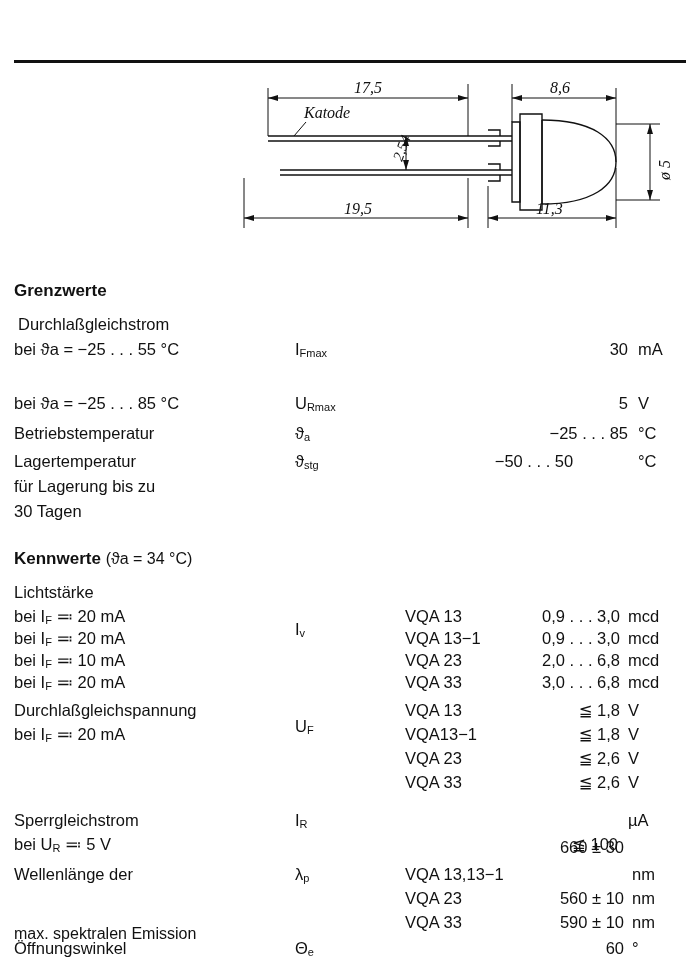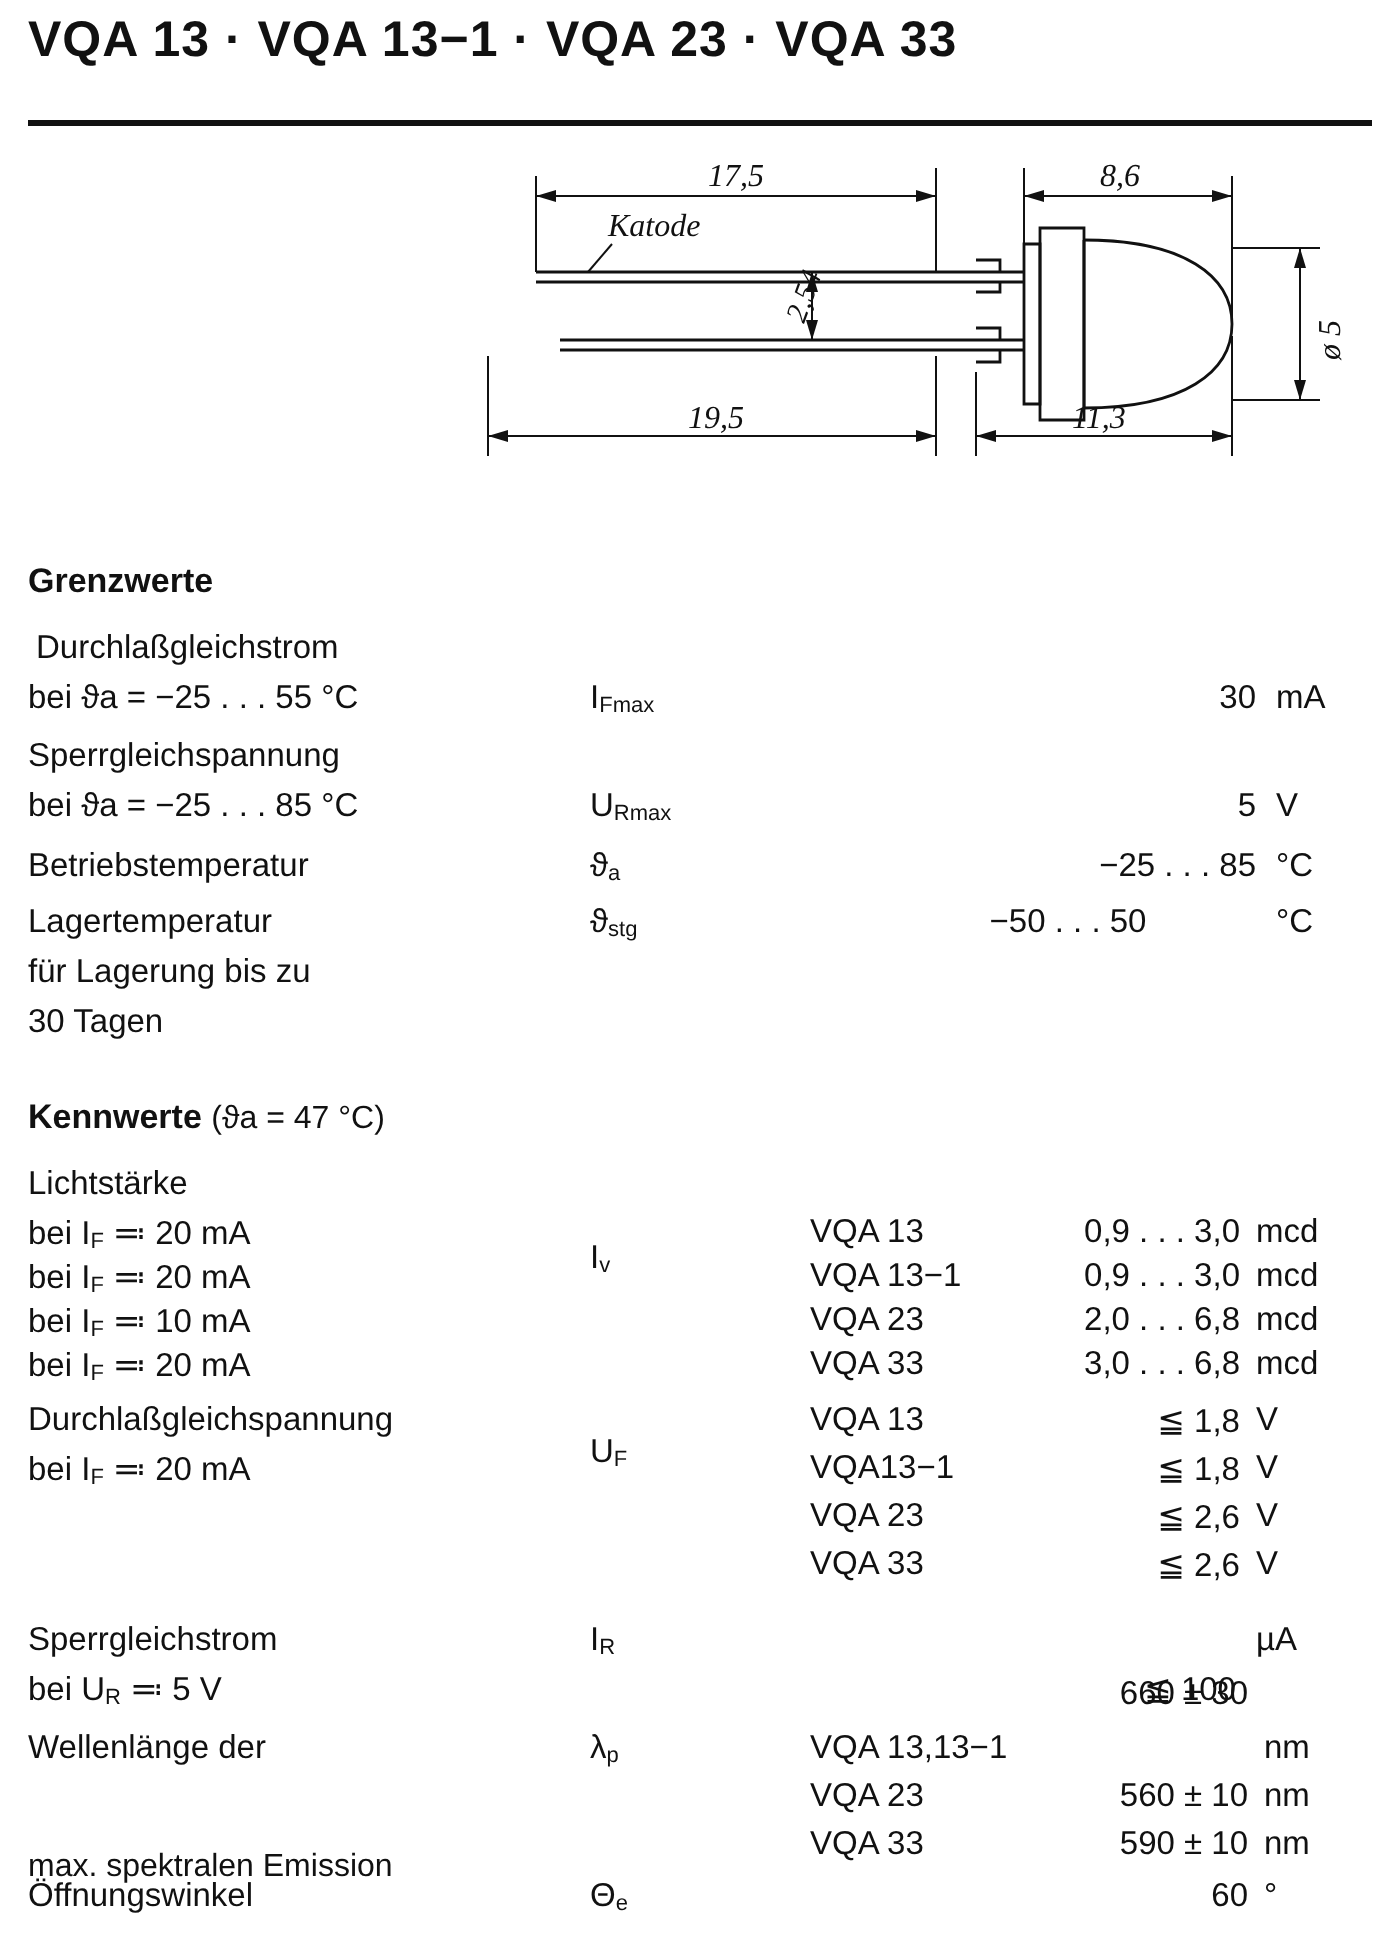--- a/index.html
+++ b/index.html
@@ -81,21 +81,20 @@
     font-size: 11px;
     vertical-align: -2px;
   }
   .unitcol { position: absolute; font-size: 16.5px; }
 </style>
 </head>
 <body>
 
 <div class="page">
 
-  <div class="doc-title">VQA 13 · VQA 13−1 · VQA 23 · VQA 33</div>
   <div class="title-rule"></div>
 
   <div class="drawing">
     <svg width="470" height="180" viewBox="0 0 470 180" xmlns="http://www.w3.org/2000/svg">
       <g stroke="#111" fill="none" stroke-width="1.4">
 
         <path d="M300 36 L322 36 L322 132 L300 132 Z"></path>
         <path d="M322 42 C 372 42, 396 60, 396 84 C 396 108, 372 126, 322 126"></path>
         <line x1="322" y1="42" x2="322" y2="126"></line>
 
@@ -167,41 +166,40 @@
   </div>
 
   <div class="section-head sec-grenz">Grenzwerte</div>
 
   <div class="txt" style="left:18px; top:315px;">Durchlaßgleichstrom</div>
   <div class="txt" style="left:14px; top:340px;">bei ϑa = −25 . . . 55 °C</div>
   <div class="sym" style="left:295px; top:340px;">I<sub class="s">Fmax</sub></div>
   <div class="right" style="left:460px; top:340px; width:168px;">30</div>
   <div class="unitcol" style="left:638px; top:340px;">mA</div>
 
-  <div class="txt" style="left:14px; top:369px;">Sperrgleichspannung</div>
   <div class="txt" style="left:14px; top:394px;">bei ϑa = −25 . . . 85 °C</div>
   <div class="sym" style="left:295px; top:394px;">U<sub class="s">Rmax</sub></div>
   <div class="right" style="left:460px; top:394px; width:168px;">5</div>
   <div class="unitcol" style="left:638px; top:394px;">V</div>
 
   <div class="txt" style="left:14px; top:424px;">Betriebstemperatur</div>
   <div class="sym" style="left:295px; top:424px;">ϑ<sub class="s">a</sub></div>
   <div class="right" style="left:440px; top:424px; width:188px;">−25 . . . 85</div>
   <div class="unitcol" style="left:638px; top:424px;">°C</div>
 
   <div class="txt" style="left:14px; top:452px;">Lagertemperatur</div>
   <div class="txt" style="left:14px; top:477px;">für Lagerung bis zu</div>
   <div class="txt" style="left:14px; top:502px;">30 Tagen</div>
   <div class="sym" style="left:295px; top:452px;">ϑ<sub class="s">stg</sub></div>
   <div class="right" style="left:440px; top:452px; width:188px;text-align:center;">−50 . . . 50</div>
   <div class="unitcol" style="left:638px; top:452px;">°C</div>
 
   <div class="section-head sec-kenn">
     <span>Kennwerte</span>
-    <span class="cond">(ϑa = 47 °C)</span>
+    <span class="cond">(ϑa = 34 °C)</span>
   </div>
 
   <div class="txt" style="left:14px; top:583px;">Lichtstärke</div>
   <div class="txt" style="left:14px; top:607px;">bei I<sub class="s">F</sub> ≕ 20 mA</div>
   <div class="txt" style="left:14px; top:629px;">bei I<sub class="s">F</sub> ≕ 20 mA</div>
   <div class="txt" style="left:14px; top:651px;">bei I<sub class="s">F</sub> ≕ 10 mA</div>
   <div class="txt" style="left:14px; top:673px;">bei I<sub class="s">F</sub> ≕ 20 mA</div>
   <div class="sym" style="left:295px; top:620px;">I<sub class="s">v</sub></div>
 
   <div class="txt" style="left:405px; top:607px;">VQA 13</div>

